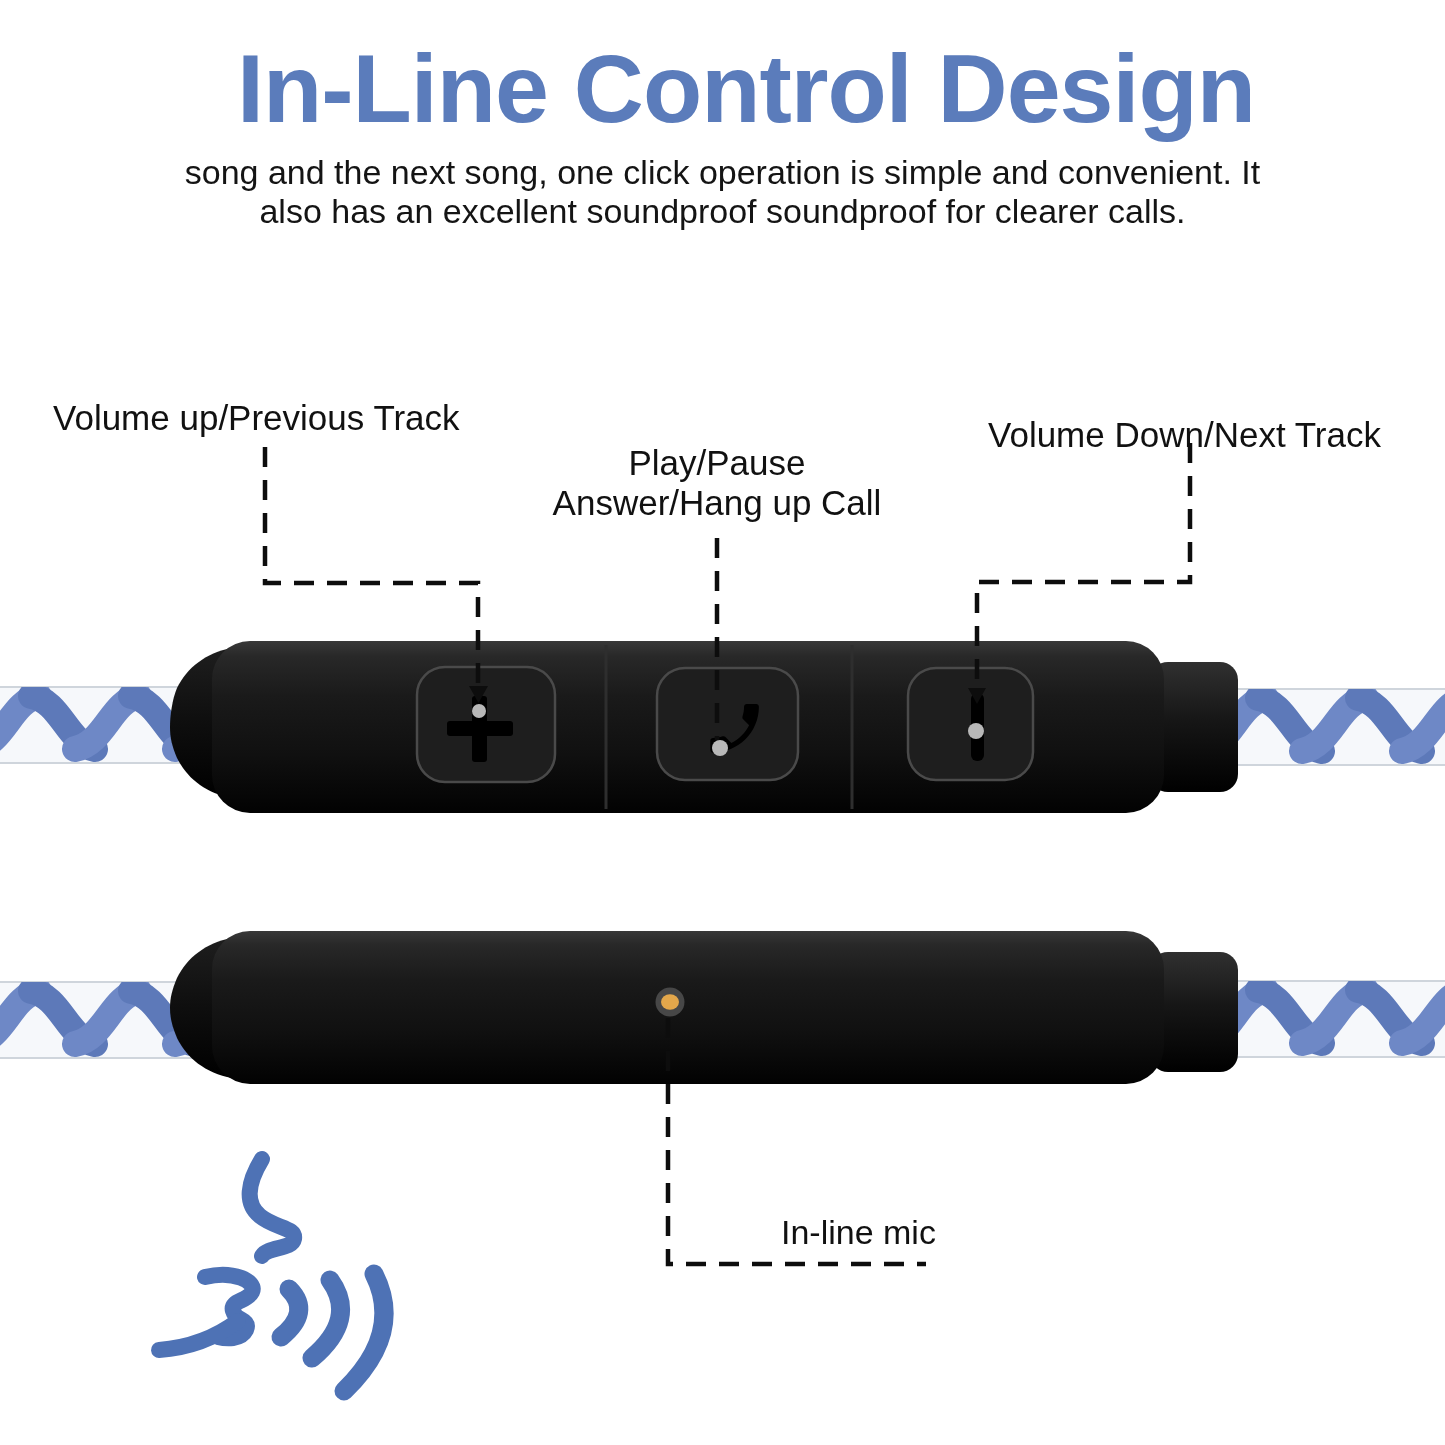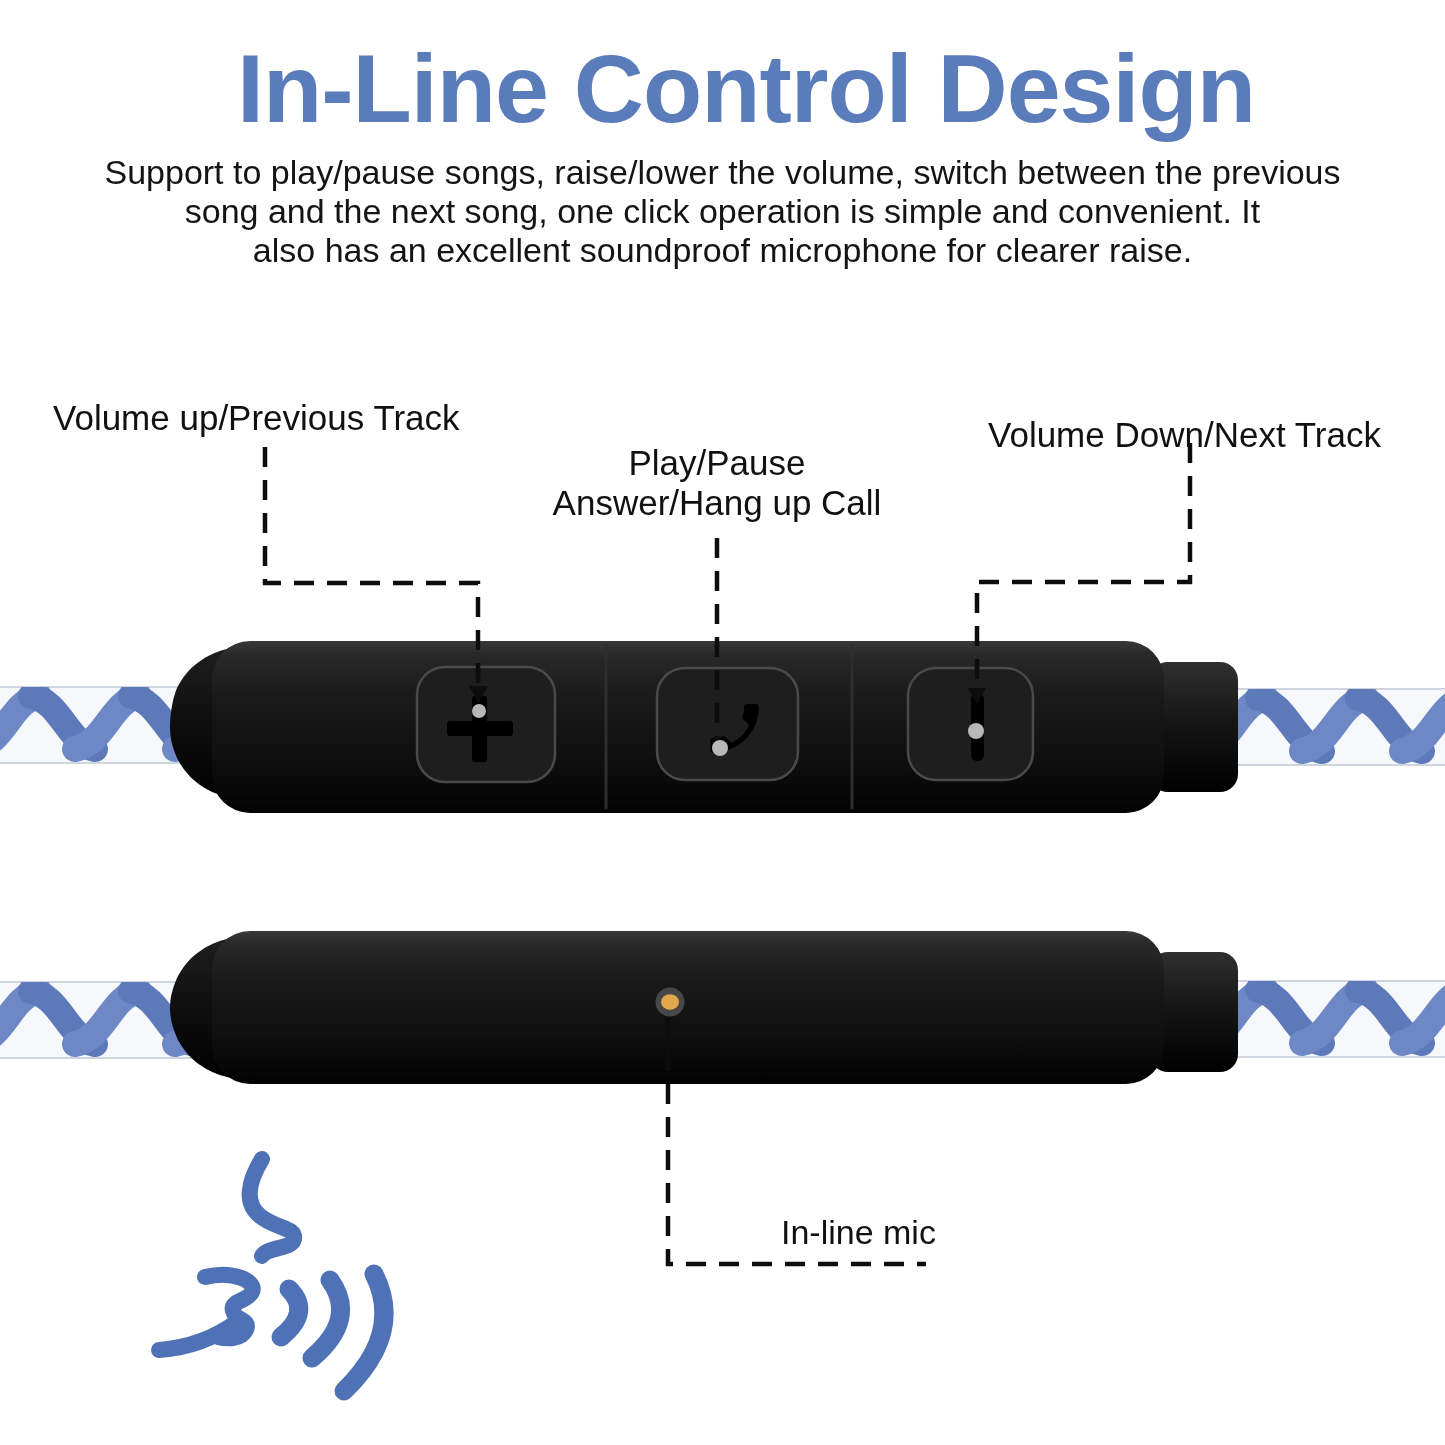--- a/index.html
+++ b/index.html
@@ -42,23 +42,22 @@
   .wave{stroke:#4e72b5;stroke-width:19;fill:none;stroke-linecap:round;}
 </style>
 </head>
 <body>
 
 <div class="canvas">
 
   <h1 class="title">In-Line Control Design</h1>
 
   <div class="desc">
-    <div class="desc-line">Support to play/pause songs, raise/lower the volume, switch between the previous</div>
     <div class="desc-line">song and the next song, one click operation is simple and convenient. It</div>
-    <div class="desc-line">also has an excellent soundproof microphone for clearer raise.</div>
+    <div class="desc-line">also has an excellent soundproof soundproof for clearer calls.</div>
   </div>
 
   <div class="label lbl-volup">Volume up/Previous Track</div>
   <div class="label lbl-play">Play/Pause</div>
   <div class="label lbl-answer">Answer/Hang up Call</div>
   <div class="label lbl-voldown">Volume Down/Next Track</div>
   <div class="label lbl-mic">In-line mic</div>
 
   <svg class="scene" width="1445" height="1445" viewBox="0 0 1445 1445">
     <defs>

